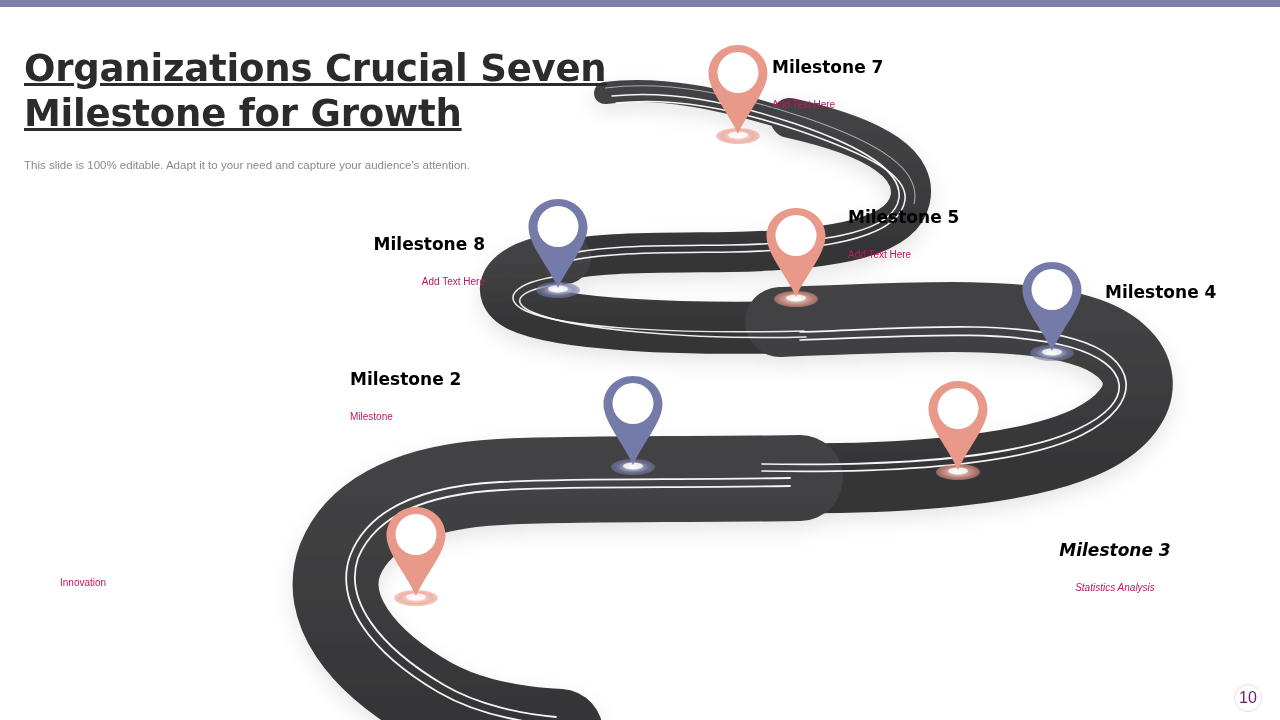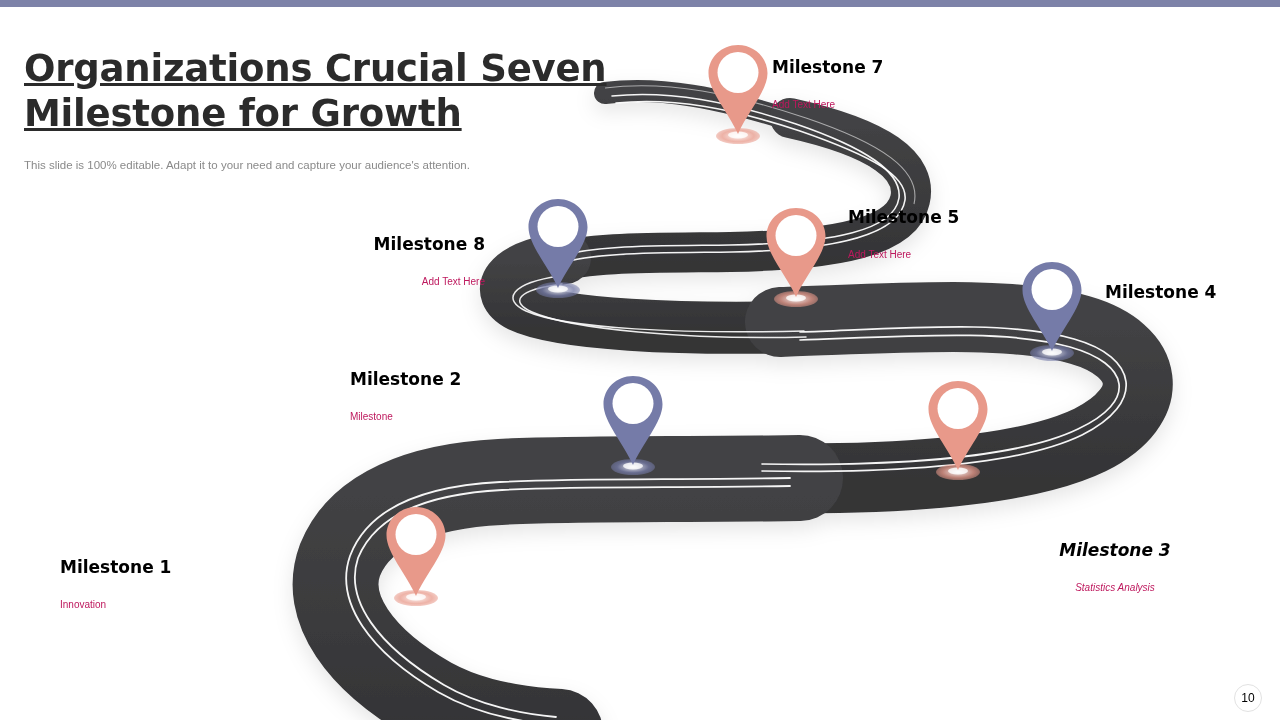--- a/index.html
+++ b/index.html
@@ -94,22 +94,22 @@
 
   
   #page-number {
     position: absolute;
     right: 18px;
     bottom: 8px;
     width: 26px;
     height: 26px;
     border-radius: 50%;
     border: 1px solid #e2e2e2;
-    color: #000000;
-    font-size: 12px;
+    color: #701a75;
+    font-size: 16px;
     line-height: 26px;
     text-align: center;
     font-family: "Liberation Sans", sans-serif;
     background: #ffffff;
   }
 </style>
 </head>
 <body style="background: rgb(255, 255, 255);">
 
 <div id="top-bar" style="background: rgb(125, 130, 168);"></div>
@@ -195,21 +195,20 @@
              C 9.5 50, 30 72, 39 93
              C 48 72, 68.5 50, 68.5 32.2
              C 68.5 16.8, 55.5 4, 39 4 Z" fill="#e8998a"></path>
     <circle cx="39" cy="31.5" r="20.5" fill="#ffffff"></circle>
     <g transform="translate(24,16.5) scale(1.0)">
       
     </g>
   </svg>
       </div>
       <div class="label-block right" style="left: 60px; top: 556px; width: 230px;">
-        <div class="ms-title">Milestone 1</div>
         <div class="ms-sub">Innovation</div>
       </div>
     </div>
     <div class="milestone">
       <div class="pin-wrap" style="left: 594px; top: 372px;">
   <svg class="pin-svg" width="78" height="104" viewBox="0 0 78 104" xmlns="http://www.w3.org/2000/svg">
     <defs>
       <radialGradient id="g-magnifier-icon-2" cx="50%" cy="50%" r="60%">
         <stop offset="0%" stop-color="#ffffff" stop-opacity="0.95"></stop>
         <stop offset="60%" stop-color="#757ba8" stop-opacity="0.75"></stop>

